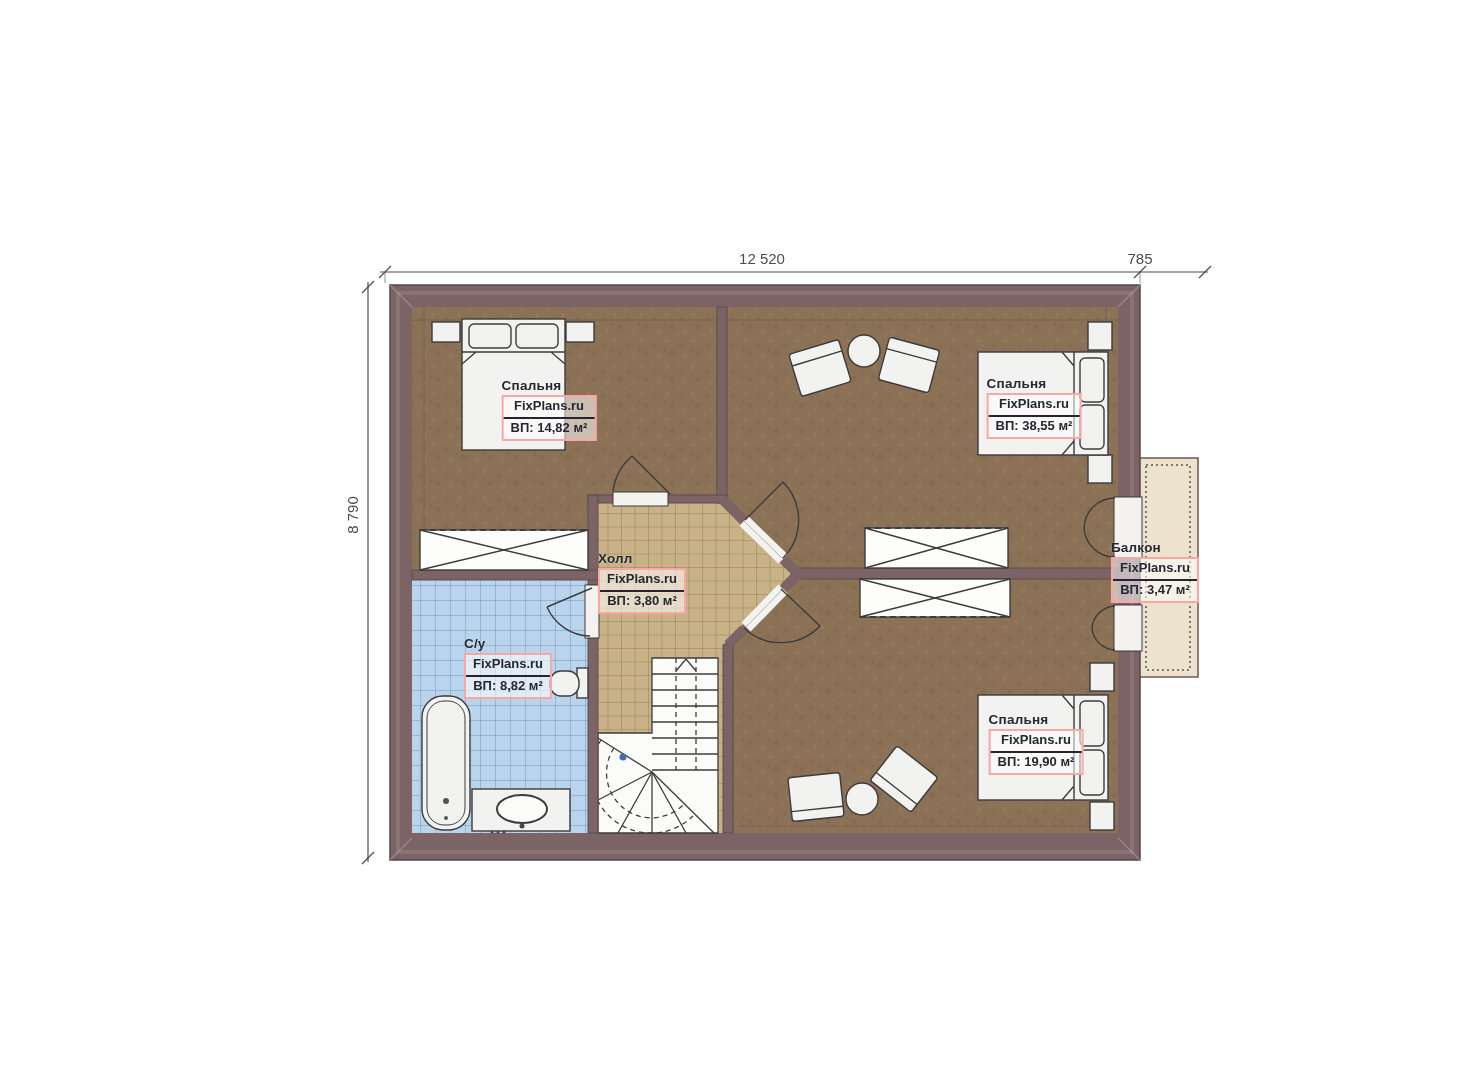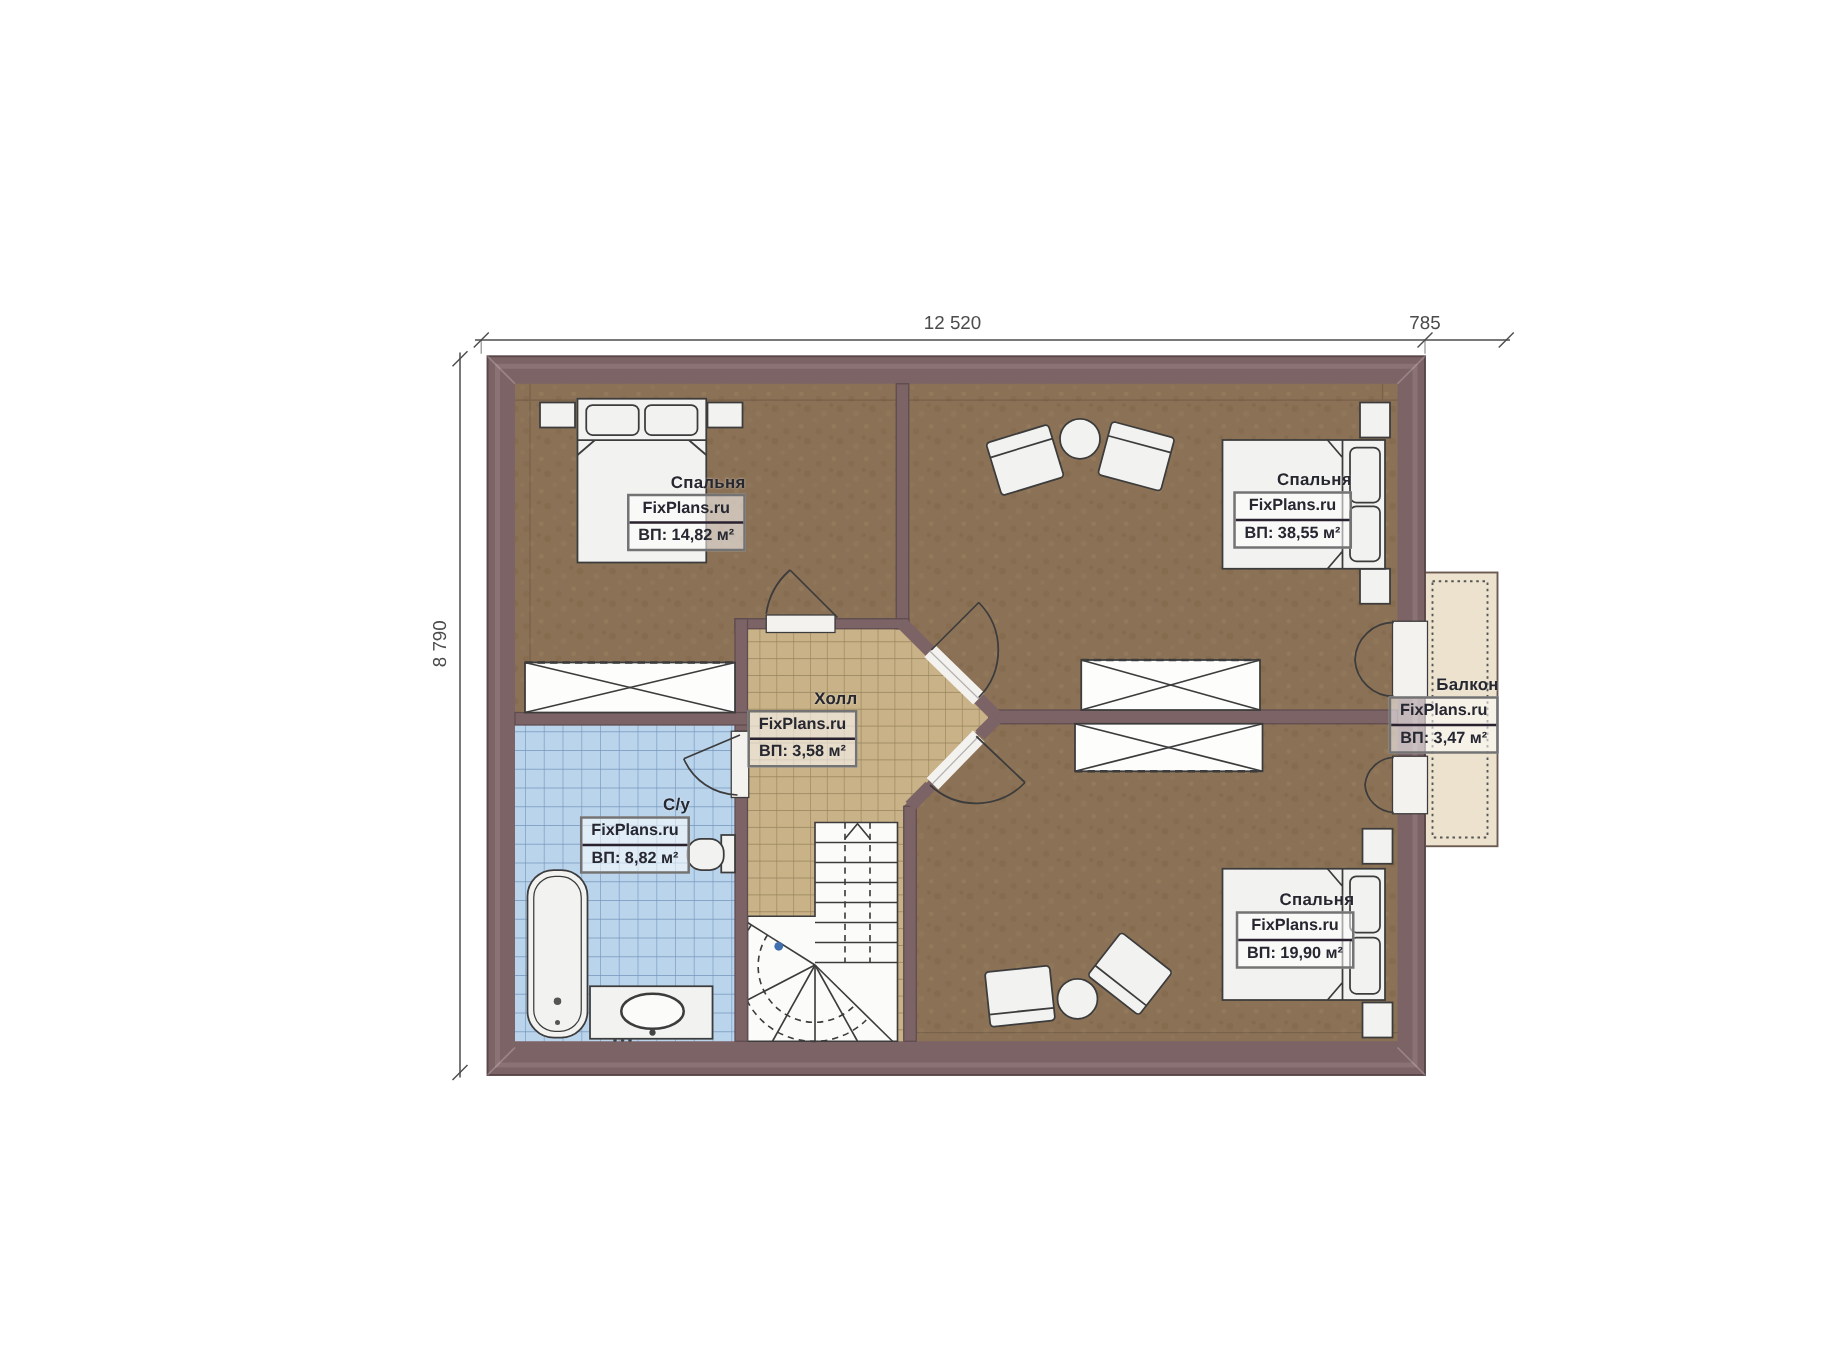--- a/index.html
+++ b/index.html
@@ -8,31 +8,31 @@
     width:1473px;height:1080px;
     background:#ffffff;
     font-family:"Liberation Sans","DejaVu Sans",sans-serif;
     overflow:hidden;
   }
   .plan-canvas svg{position:absolute;left:0;top:0;}
   
   .room-label{
     position:absolute;
     transform:translateX(-50%);
-    display:flex;flex-direction:column;align-items:flex-end;
+    display:flex;flex-direction:column;align-items:flex-start;
     z-index:5;
   }
   .room-title{
     font-size:13.5px;font-weight:bold;color:#26272f;
     letter-spacing:.2px;white-space:nowrap;
     text-shadow:0 0 2px rgba(255,255,255,.6);
   }
   .room-box{
     margin-top:2px;
-    border:2px solid #737373;
+    border:2px solid #fca5a5;
     background:rgba(255,255,255,.55);
   }
   .room-box-row{
     padding:1px 7px 2px 7px;
     font-size:13px;font-weight:bold;color:#262730;
     white-space:nowrap;text-align:center;line-height:1.3;
   }
   .room-box-row + .room-box-row{border-top:2px solid #2b2230;}
   
   .dim-label{
@@ -306,21 +306,21 @@
     <div class="room-box">
       <div class="room-box-row">FixPlans.ru</div>
       <div class="room-box-row">ВП: 38,55 м²</div>
     </div>
   </div>
 
   <div class="room-label" style="left:642px;top:551px">
     <div class="room-title">Холл</div>
     <div class="room-box">
       <div class="room-box-row">FixPlans.ru</div>
-      <div class="room-box-row">ВП: 3,58 м²</div>
+      <div class="room-box-row">ВП: 3,80 м²</div>
     </div>
   </div>
 
   <div class="room-label" style="left:508px;top:636px">
     <div class="room-title">С/у</div>
     <div class="room-box">
       <div class="room-box-row">FixPlans.ru</div>
       <div class="room-box-row">ВП: 8,82 м²</div>
     </div>
   </div>

